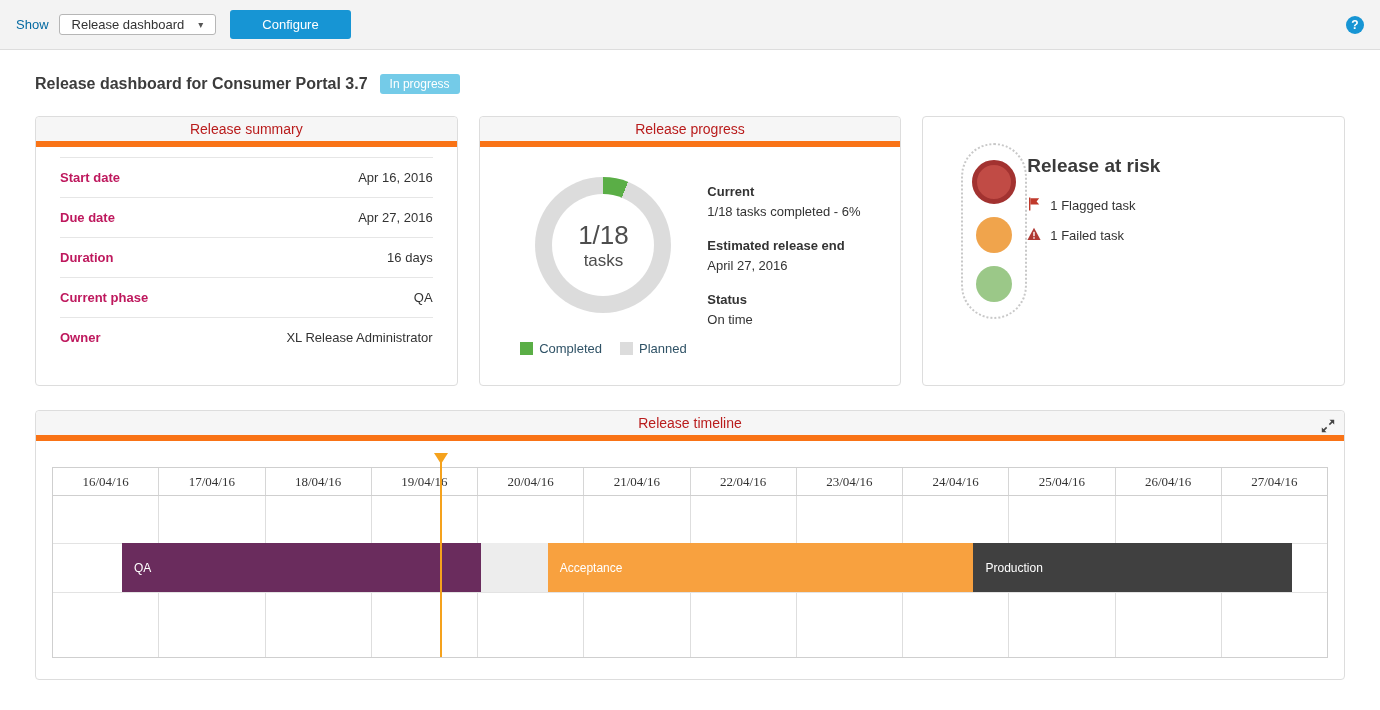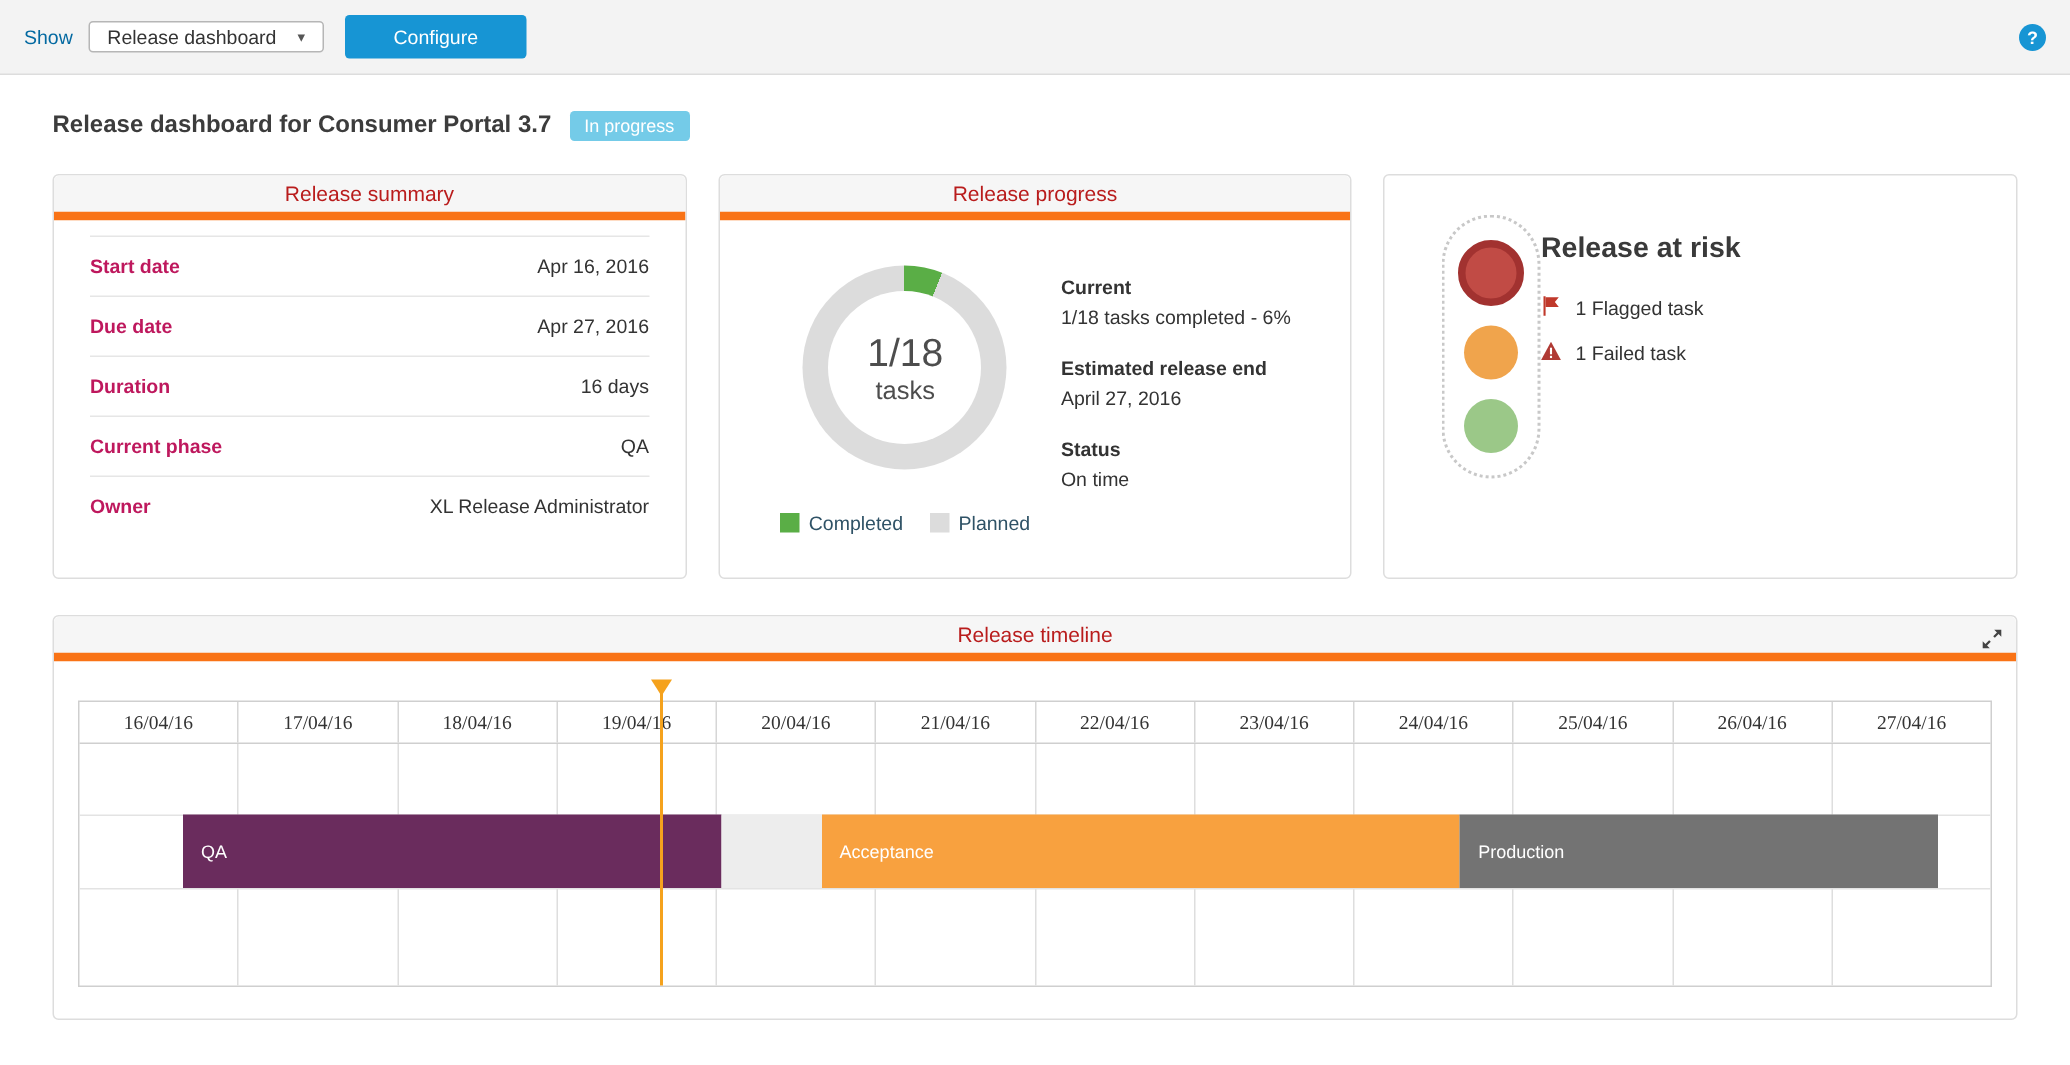--- a/index.html
+++ b/index.html
@@ -268,21 +268,21 @@
         <div class="tl-hline" style="top:75px"></div>
         <div class="tl-hline" style="top:124px"></div>
         <div class="tl-bars">
             <div class="tl-bar" style="left: 5.41667%; width: 28.1667%; background: rgb(106, 44, 93);">
               <span>QA</span>
             </div>
             <div class="tl-bar" style="left: 33.5833%; width: 5.25%; background: rgb(237, 237, 237);"></div>
             <div class="tl-bar" style="left: 38.8333%; width: 33.4167%; background: rgb(248, 161, 63);">
               <span>Acceptance</span>
             </div>
-            <div class="tl-bar" style="left: 72.25%; width: 25%; background: #737373;">
+            <div class="tl-bar" style="left: 72.25%; width: 25%; background: #404040;">
               <span>Production</span>
             </div>
           </div>
       <div class="tl-marker" style="left: calc(30.4167% - 1px); background: rgb(245, 162, 29);">
             <div class="pin" style="border-top-color: rgb(245, 162, 29);"></div>
           </div>
         </div>
     </div>
   </div>
 

